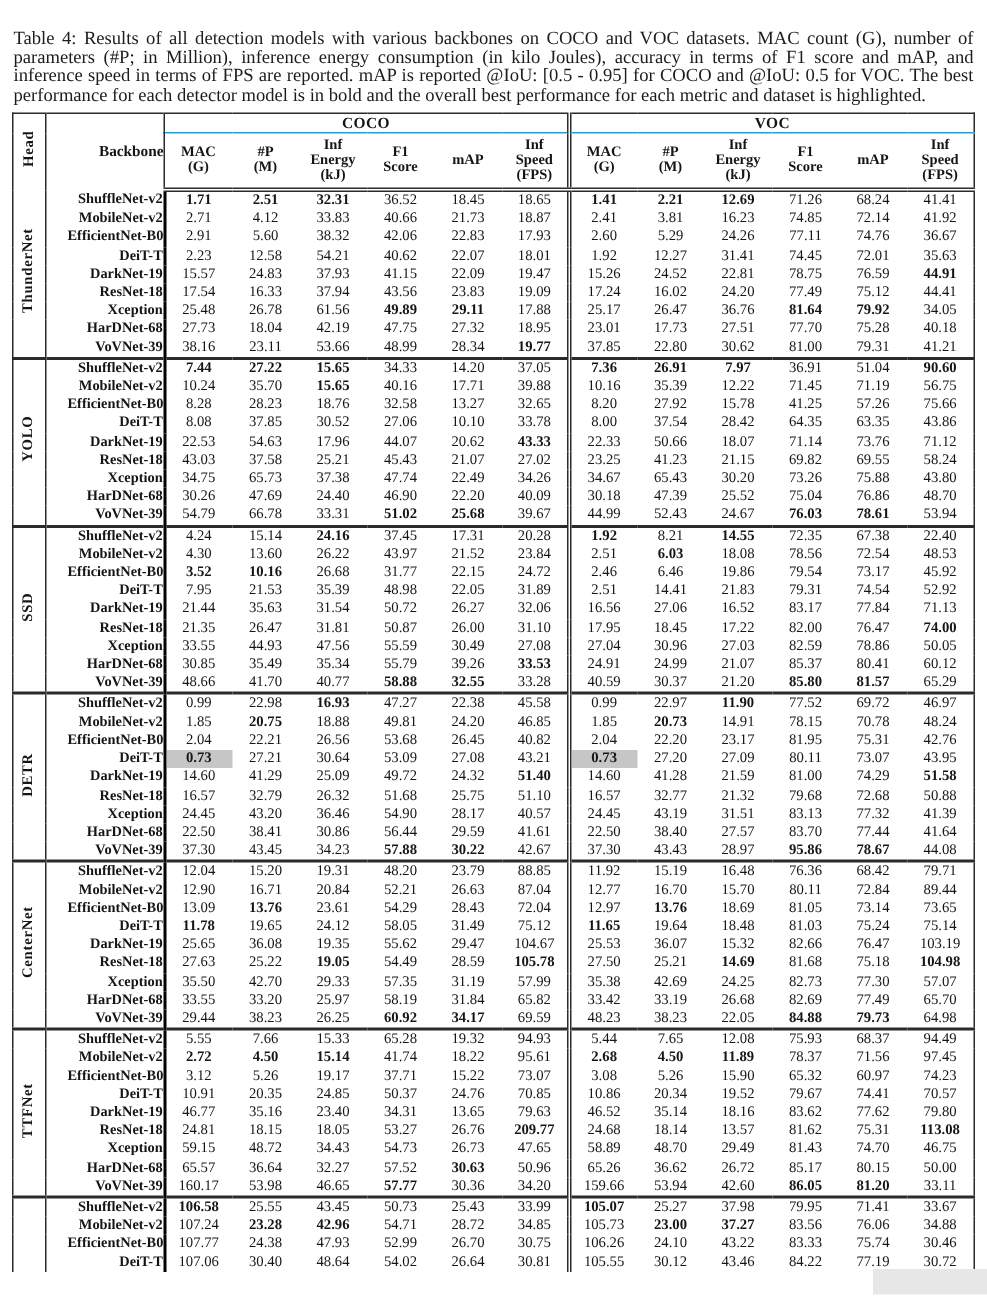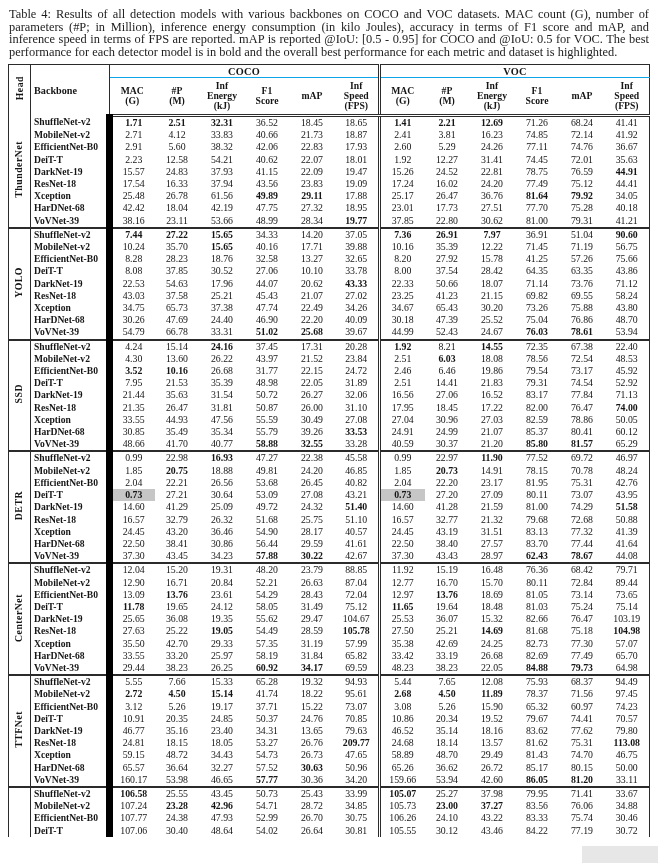--- a/index.html
+++ b/index.html
@@ -1,21 +1,21 @@
 <!DOCTYPE html>
 <html><head>
 <meta charset="utf-8">
 <style>
   html,body{margin:0;padding:0;}
   body{
     width:658px;height:867px;background:#ffffff;overflow:hidden;position:relative;
     font-family:"Liberation Serif","DejaVu Serif",serif;color:#151515;
   }
   .caption{
-    margin:8px 9px 6px 9px;font-size:12.4px;line-height:12.5px;
+    margin:19px 9px 6px 9px;font-size:12.4px;line-height:12.5px;
     text-align:justify;color:#1c1c1c;
   }
   table{
     border-collapse:collapse;margin:0 8px;width:642px;table-layout:fixed;
     border:1.4px solid #2b2b2b;border-bottom:none;
   }
   col.c-head{width:22px;}
   col.c-backbone{width:79px;}
   th,td{padding:0;overflow:hidden;}
   thead th{font-weight:bold;vertical-align:middle;}
@@ -26,22 +26,22 @@
     border-bottom:3px double #2b2b2b;padding:2px 0 2px 0;height:32px;
   }
   .voc-start{border-left:3px double #2b2b2b;}
   td{height:12.2px;line-height:12.2px;font-size:9.8px;vertical-align:middle;}
   td.headcell{border-right:1px solid #2b2b2b;text-align:center;vertical-align:middle;}
   .rot{
     writing-mode:vertical-rl;transform:rotate(180deg);
     font-weight:bold;font-size:9.8px;letter-spacing:.5px;margin:0 auto;display:inline-block;
   }
   td.backbone{
-    border-right:7px solid #000000;font-weight:bold;text-align:left;
-    padding-left:3px;font-size:9.6px;white-space:nowrap;
+    border-right:2px solid #000000;font-weight:bold;text-align:right;
+    padding-left:14px;font-size:9.6px;white-space:nowrap;
   }
   td.num{text-align:center;}
   td.b{font-weight:bold;}
   tr.section-start td{border-top:2px solid #2b2b2b;}
   .artifact{
     position:absolute;right:0;bottom:4px;width:76px;height:17px;background:#e7e7e7;
   }
 </style>
 </head>
 <body>
@@ -61,21 +61,21 @@
     <col>
       <col>
       <col>
       <col>
       <col>
       <col>
   </colgroup>
   <thead id="thead-root">
       <tr>
         <th class="corner" rowspan="2"><span class="rot">Head</span></th>
-        <th class="corner" rowspan="2" style="font-size: 10.2px; text-align: left; padding-left: 3px;">Backbone</th>
+        <th class="corner" rowspan="2" style="font-size: 10.2px; text-align: right; padding-left: 3px;">Backbone</th>
         <th class="group" colspan="6">COCO</th>
         <th class="group voc-start" colspan="6">VOC</th>
       </tr>
       <tr class="metric-row">
         <th>MAC
 (G)</th>
         <th>#P
 (M)</th>
         <th>Inf
 Energy
@@ -203,21 +203,21 @@
         <td class="num">17.88</td>
         <td class="num voc-start">25.17</td>
         <td class="num">26.47</td>
         <td class="num">36.76</td>
         <td class="num b">81.64</td>
         <td class="num b">79.92</td>
         <td class="num">34.05</td>
       </tr>
       <tr>
         <td class="backbone">HarDNet-68</td>
-        <td class="num">42.42</td>
+        <td class="num">27.73</td>
         <td class="num">18.04</td>
         <td class="num">42.19</td>
         <td class="num">47.75</td>
         <td class="num">27.32</td>
         <td class="num">18.95</td>
         <td class="num voc-start">23.01</td>
         <td class="num">17.73</td>
         <td class="num">27.51</td>
         <td class="num">77.70</td>
         <td class="num">75.28</td>
@@ -635,21 +635,21 @@
         <td class="backbone">VoVNet-39</td>
         <td class="num">37.30</td>
         <td class="num">43.45</td>
         <td class="num">34.23</td>
         <td class="num b">57.88</td>
         <td class="num b">30.22</td>
         <td class="num">42.67</td>
         <td class="num voc-start">37.30</td>
         <td class="num">43.43</td>
         <td class="num">28.97</td>
-        <td class="num b">62.43</td>
+        <td class="num b">95.86</td>
         <td class="num b">78.67</td>
         <td class="num">44.08</td>
       </tr>
       <tr class="section-start">
         <td class="headcell" rowspan="9"><span class="rot">CenterNet</span></td>
         <td class="backbone">ShuffleNet-v2</td>
         <td class="num">12.04</td>
         <td class="num">15.20</td>
         <td class="num">19.31</td>
         <td class="num">48.20</td>

